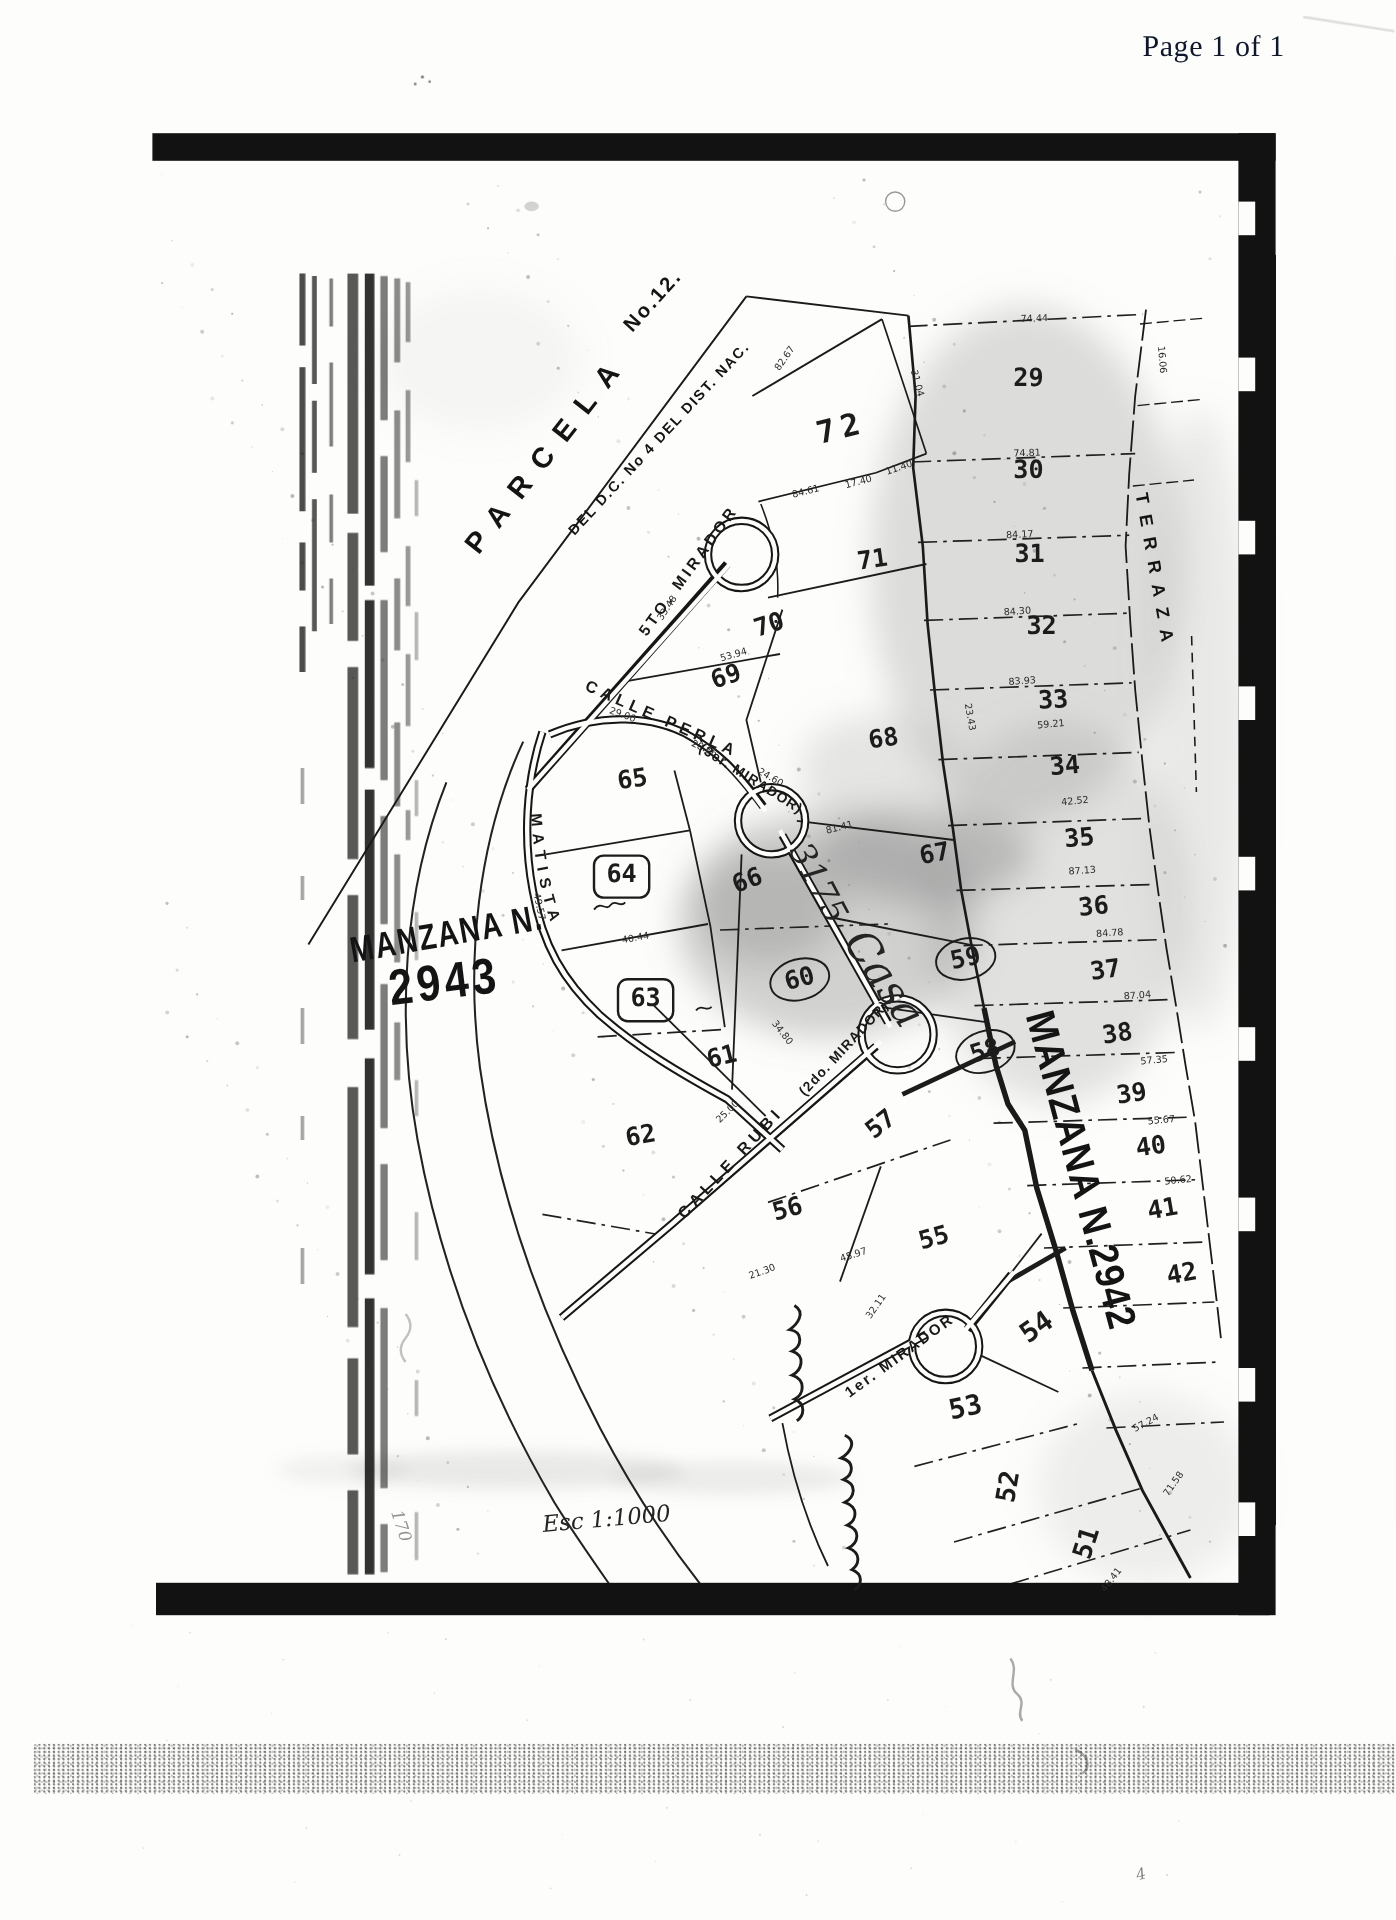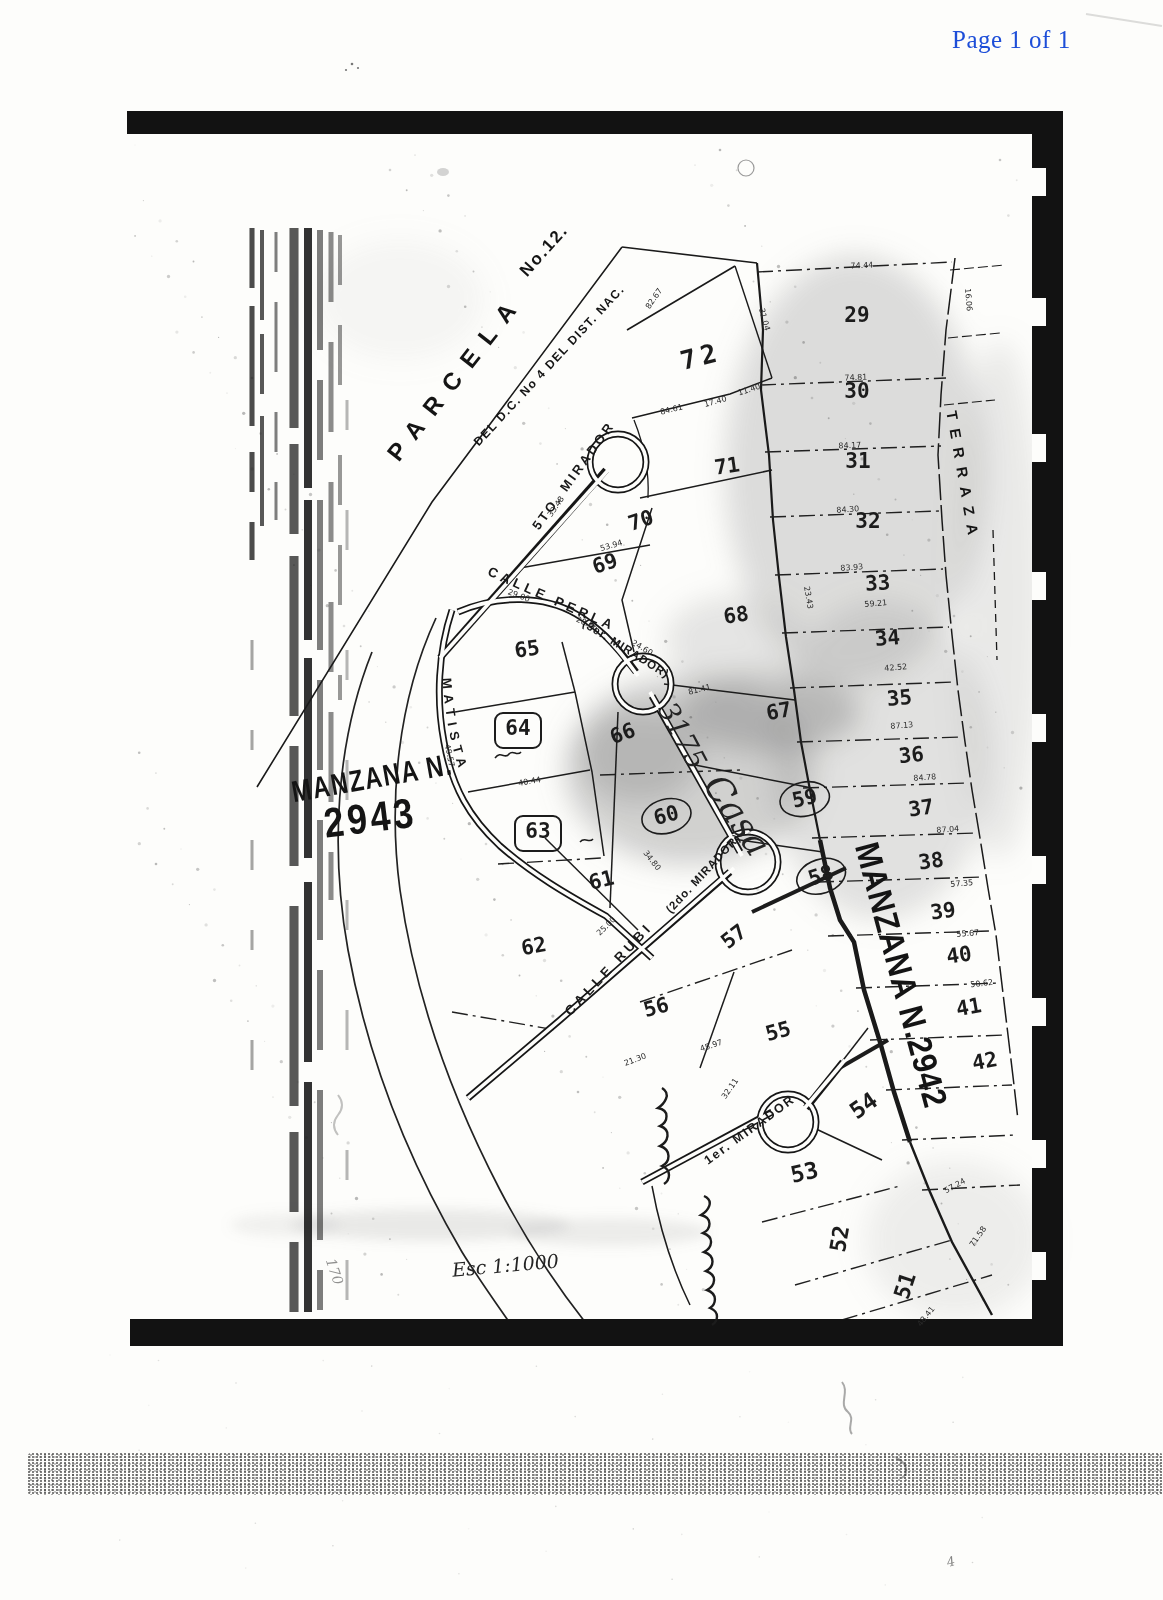--- a/index.html
+++ b/index.html
@@ -1,19 +1,19 @@
 <!DOCTYPE html>
 <html><head>
 <meta charset="utf-8">
 <style>
   html,body{margin:0;padding:0;background:#ffffff;}
   .sheet{position:relative;width:1163px;height:1600px;background:#fdfdfb;overflow:hidden;
          font-family:"Liberation Sans",sans-serif;}
   .page-indicator{position:absolute;left:952px;top:26px;width:160px;
-     font-family:"Liberation Serif",serif;font-size:25px;color:#1d4ed8;letter-spacing:.5px;}
+     font-family:"Liberation Serif",serif;font-size:25px;color:#0f172a;letter-spacing:.5px;}
   svg{position:absolute;left:0;top:0;}
   text{text-anchor:middle;}
   .lot{font-family:"DejaVu Sans Mono",monospace;font-weight:bold;fill:#1c1c1c;}
   .dim{font-family:"DejaVu Sans",sans-serif;fill:#2b2b2b;}
   .street{font-family:"Liberation Sans",sans-serif;font-weight:bold;fill:#191919;}
   .title{font-family:"Liberation Sans",sans-serif;font-weight:bold;fill:#141414;}
   .hand{font-family:"DejaVu Serif",serif;font-style:italic;fill:#242424;}
   .noise-band{position:absolute;left:28px;top:1453px;width:1135px;height:42px;border-radius:3px;
      background-image:
        radial-gradient(circle at 1px 1px, rgba(25,25,25,.55) .8px, transparent 1.1px),

